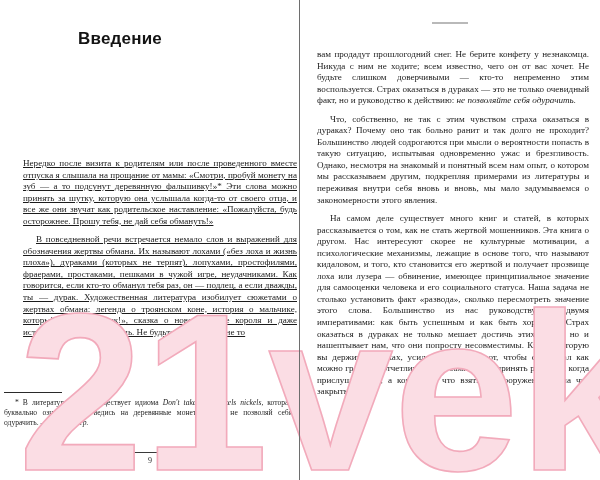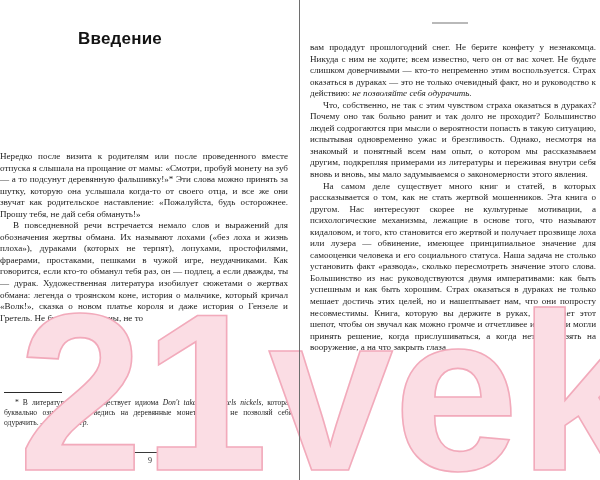--- a/index.html
+++ b/index.html
@@ -57,30 +57,31 @@
   .body-block {
     font-family: "Liberation Serif", serif;
     font-size: 9.1px;
     line-height: 11.55px;
     color: #1b1b1b;
     text-align: justify;
     text-justify: inter-word;
     hyphens: manual;
   }
   .body-block p {
-    margin: 0;
+    margin: 7px;
     text-indent: 13px;
   }
   .body-block p.noindent { text-indent: 0; }
 
   #left-text {
     position: absolute;
-    left: 0;
+    left: 16px;
     top: 151px;
     width: 288px;
+    text-decoration: underline;
   }
 
   
   #footnote-wrap {
     position: absolute;
     left: 4px;
     top: 392px;
     width: 288px;
   }
   #footnote-rule {

